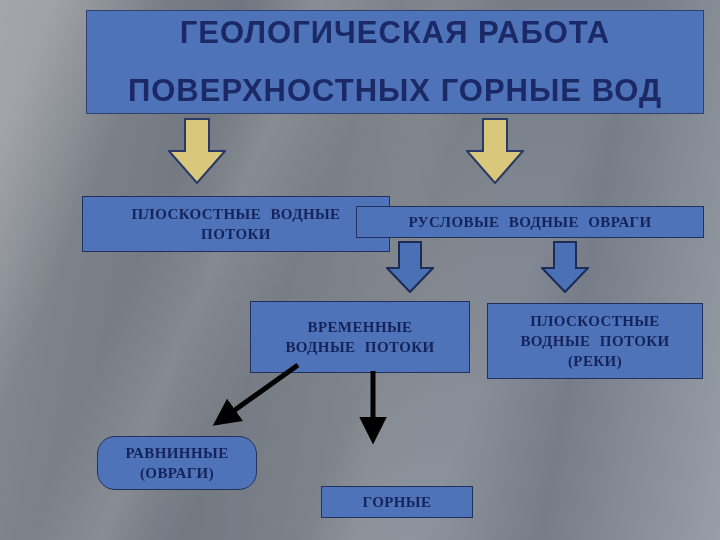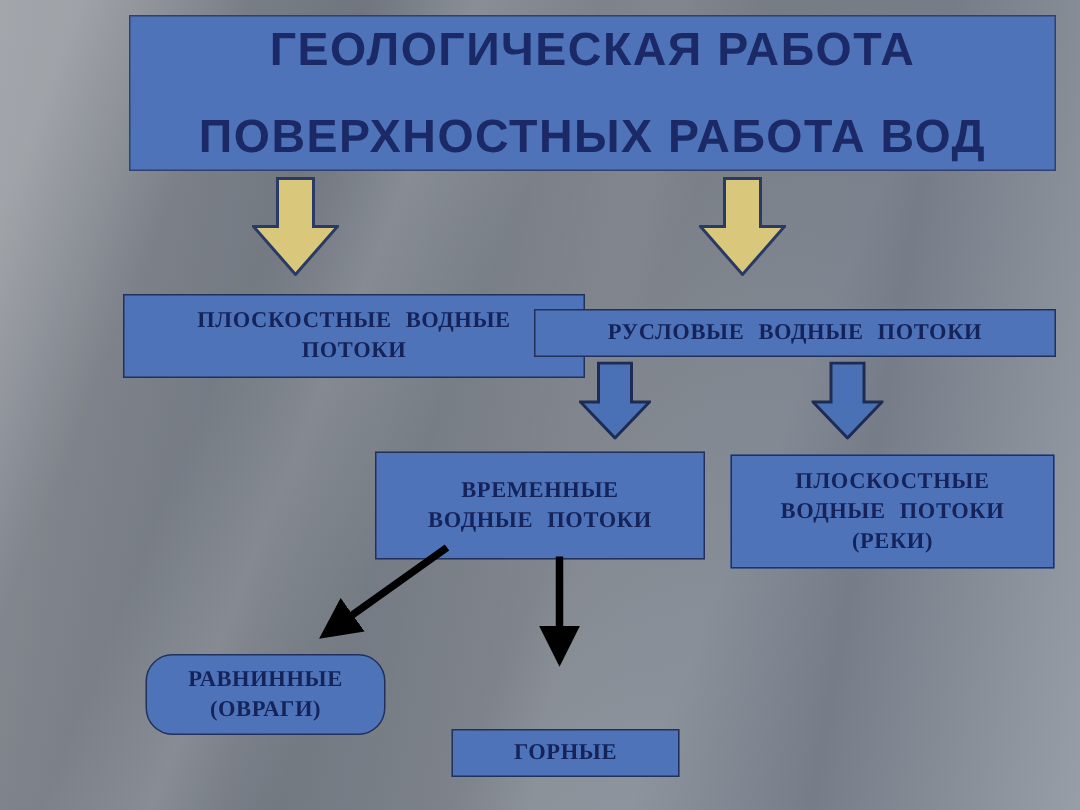--- a/index.html
+++ b/index.html
@@ -69,21 +69,21 @@
     display: flex;
     align-items: center;
     justify-content: center;
     padding: 2px 6px;
   }
   .node-planar    { left: 42px;  top: 196px; width: 308px; height: 56px; margin-left: 40px; }
   .node-channel   { left: 356px; top: 206px; width: 348px; height: 32px; }
   .node-temporary { left: 250px; top: 301px; width: 220px; height: 72px; }
   .node-permanent { left: 487px; top: 303px; width: 216px; height: 76px; }
   .node-plain     { left: 97px;  top: 436px; width: 160px; height: 54px; border-radius: 18px; }
-  .node-mountain  { left: 301px; top: 486px; width: 152px; height: 32px; }
+  .node-mountain  { left: 321px; top: 486px; width: 152px; height: 32px; }
 
   .block-arrow { position: absolute; }
   .block-arrow polygon {
     stroke: var(--arrow-outline);
     stroke-width: 2;
     stroke-linejoin: miter;
   }
   .block-arrow.yellow polygon { fill: var(--arrow-yellow); }
   .block-arrow.blue polygon   { fill: var(--arrow-blue); stroke: #1d2b55; }
 
@@ -103,33 +103,33 @@
     stroke-width: 5;
   }
 </style>
 </head>
 <body>
 
 <div class="slide">
 
   <div class="title-box">
     <span>ГЕОЛОГИЧЕСКАЯ РАБОТА</span>
-    <span>ПОВЕРХНОСТНЫХ РАБОТА ВОД</span>
+    <span>ПОВЕРХНОСТНЫХ ГОРНЫЕ ВОД</span>
   </div>
 
   <svg class="block-arrow yellow arrow-y1" width="58" height="66" viewBox="0 0 58 66">
     <polygon points="17,1 41,1 41,33 57,33 29,65 1,33 17,33"></polygon>
   </svg>
   <svg class="block-arrow yellow arrow-y2" width="58" height="66" viewBox="0 0 58 66">
     <polygon points="17,1 41,1 41,33 57,33 29,65 1,33 17,33"></polygon>
   </svg>
 
   <div class="node node-planar">ПЛОСКОСТНЫЕ ВОДНЫЕ
 ПОТОКИ</div>
-  <div class="node node-channel">РУСЛОВЫЕ ВОДНЫЕ ПОТОКИ</div>
+  <div class="node node-channel">РУСЛОВЫЕ ВОДНЫЕ ОВРАГИ</div>
 
   <svg class="block-arrow blue arrow-b1" width="48" height="52" viewBox="0 0 48 52">
     <polygon points="13,1 35,1 35,27 47,27 24,51 1,27 13,27"></polygon>
   </svg>
   <svg class="block-arrow blue arrow-b2" width="48" height="52" viewBox="0 0 48 52">
     <polygon points="13,1 35,1 35,27 47,27 24,51 1,27 13,27"></polygon>
   </svg>
 
   <div class="node node-temporary">ВРЕМЕННЫЕ
 ВОДНЫЕ ПОТОКИ</div>

